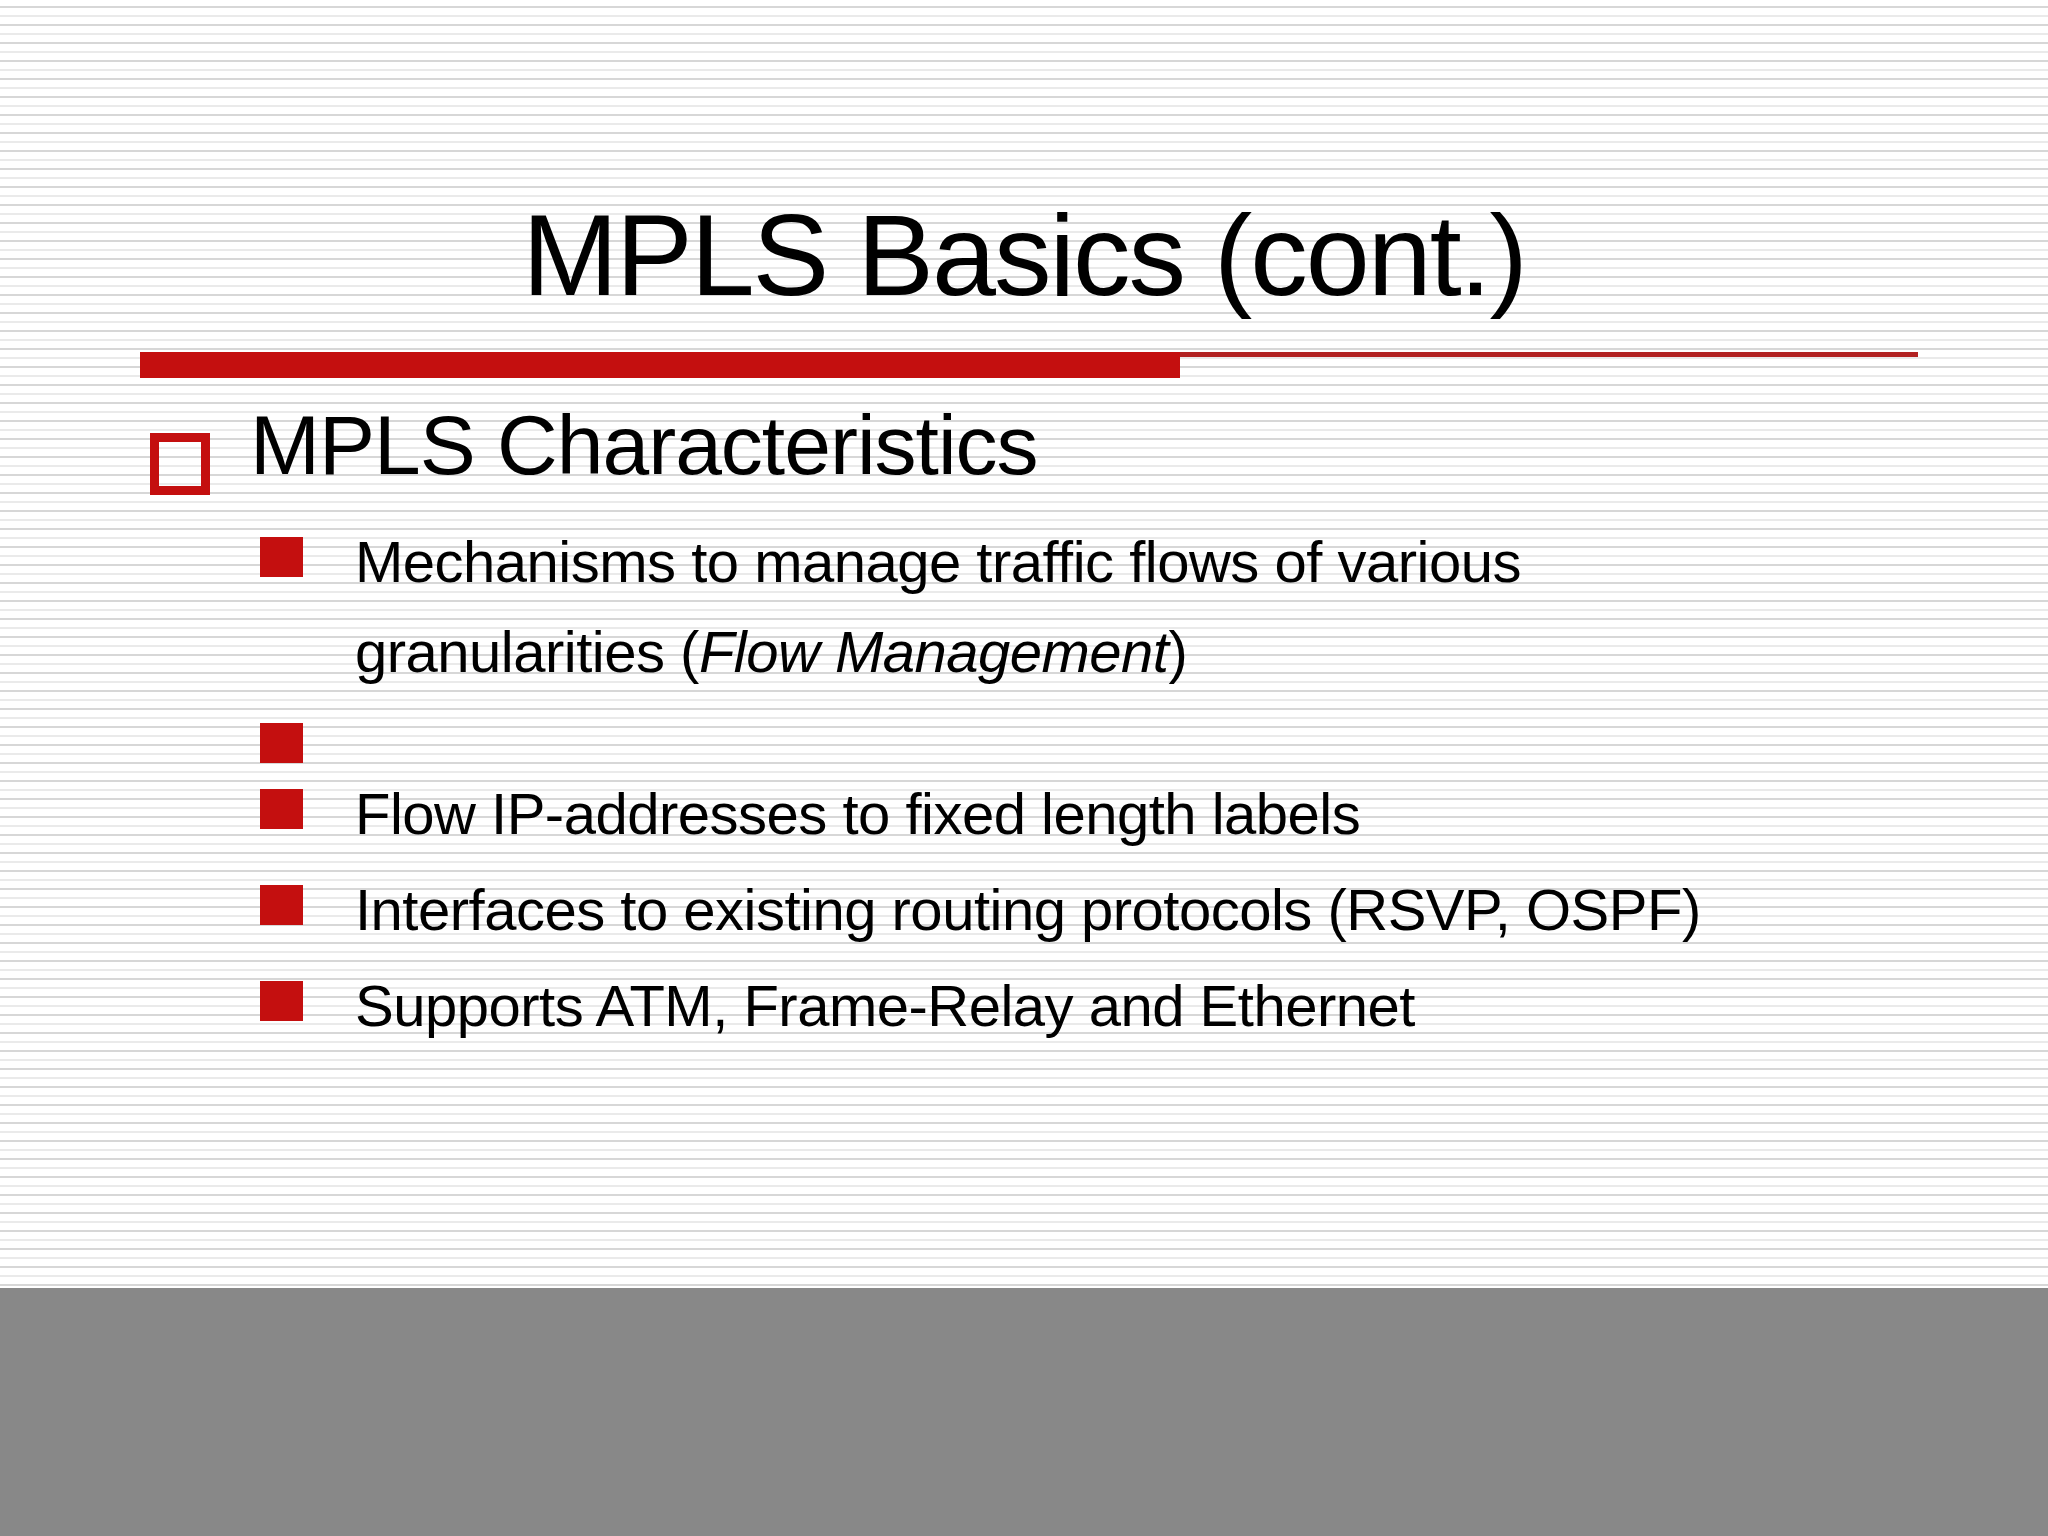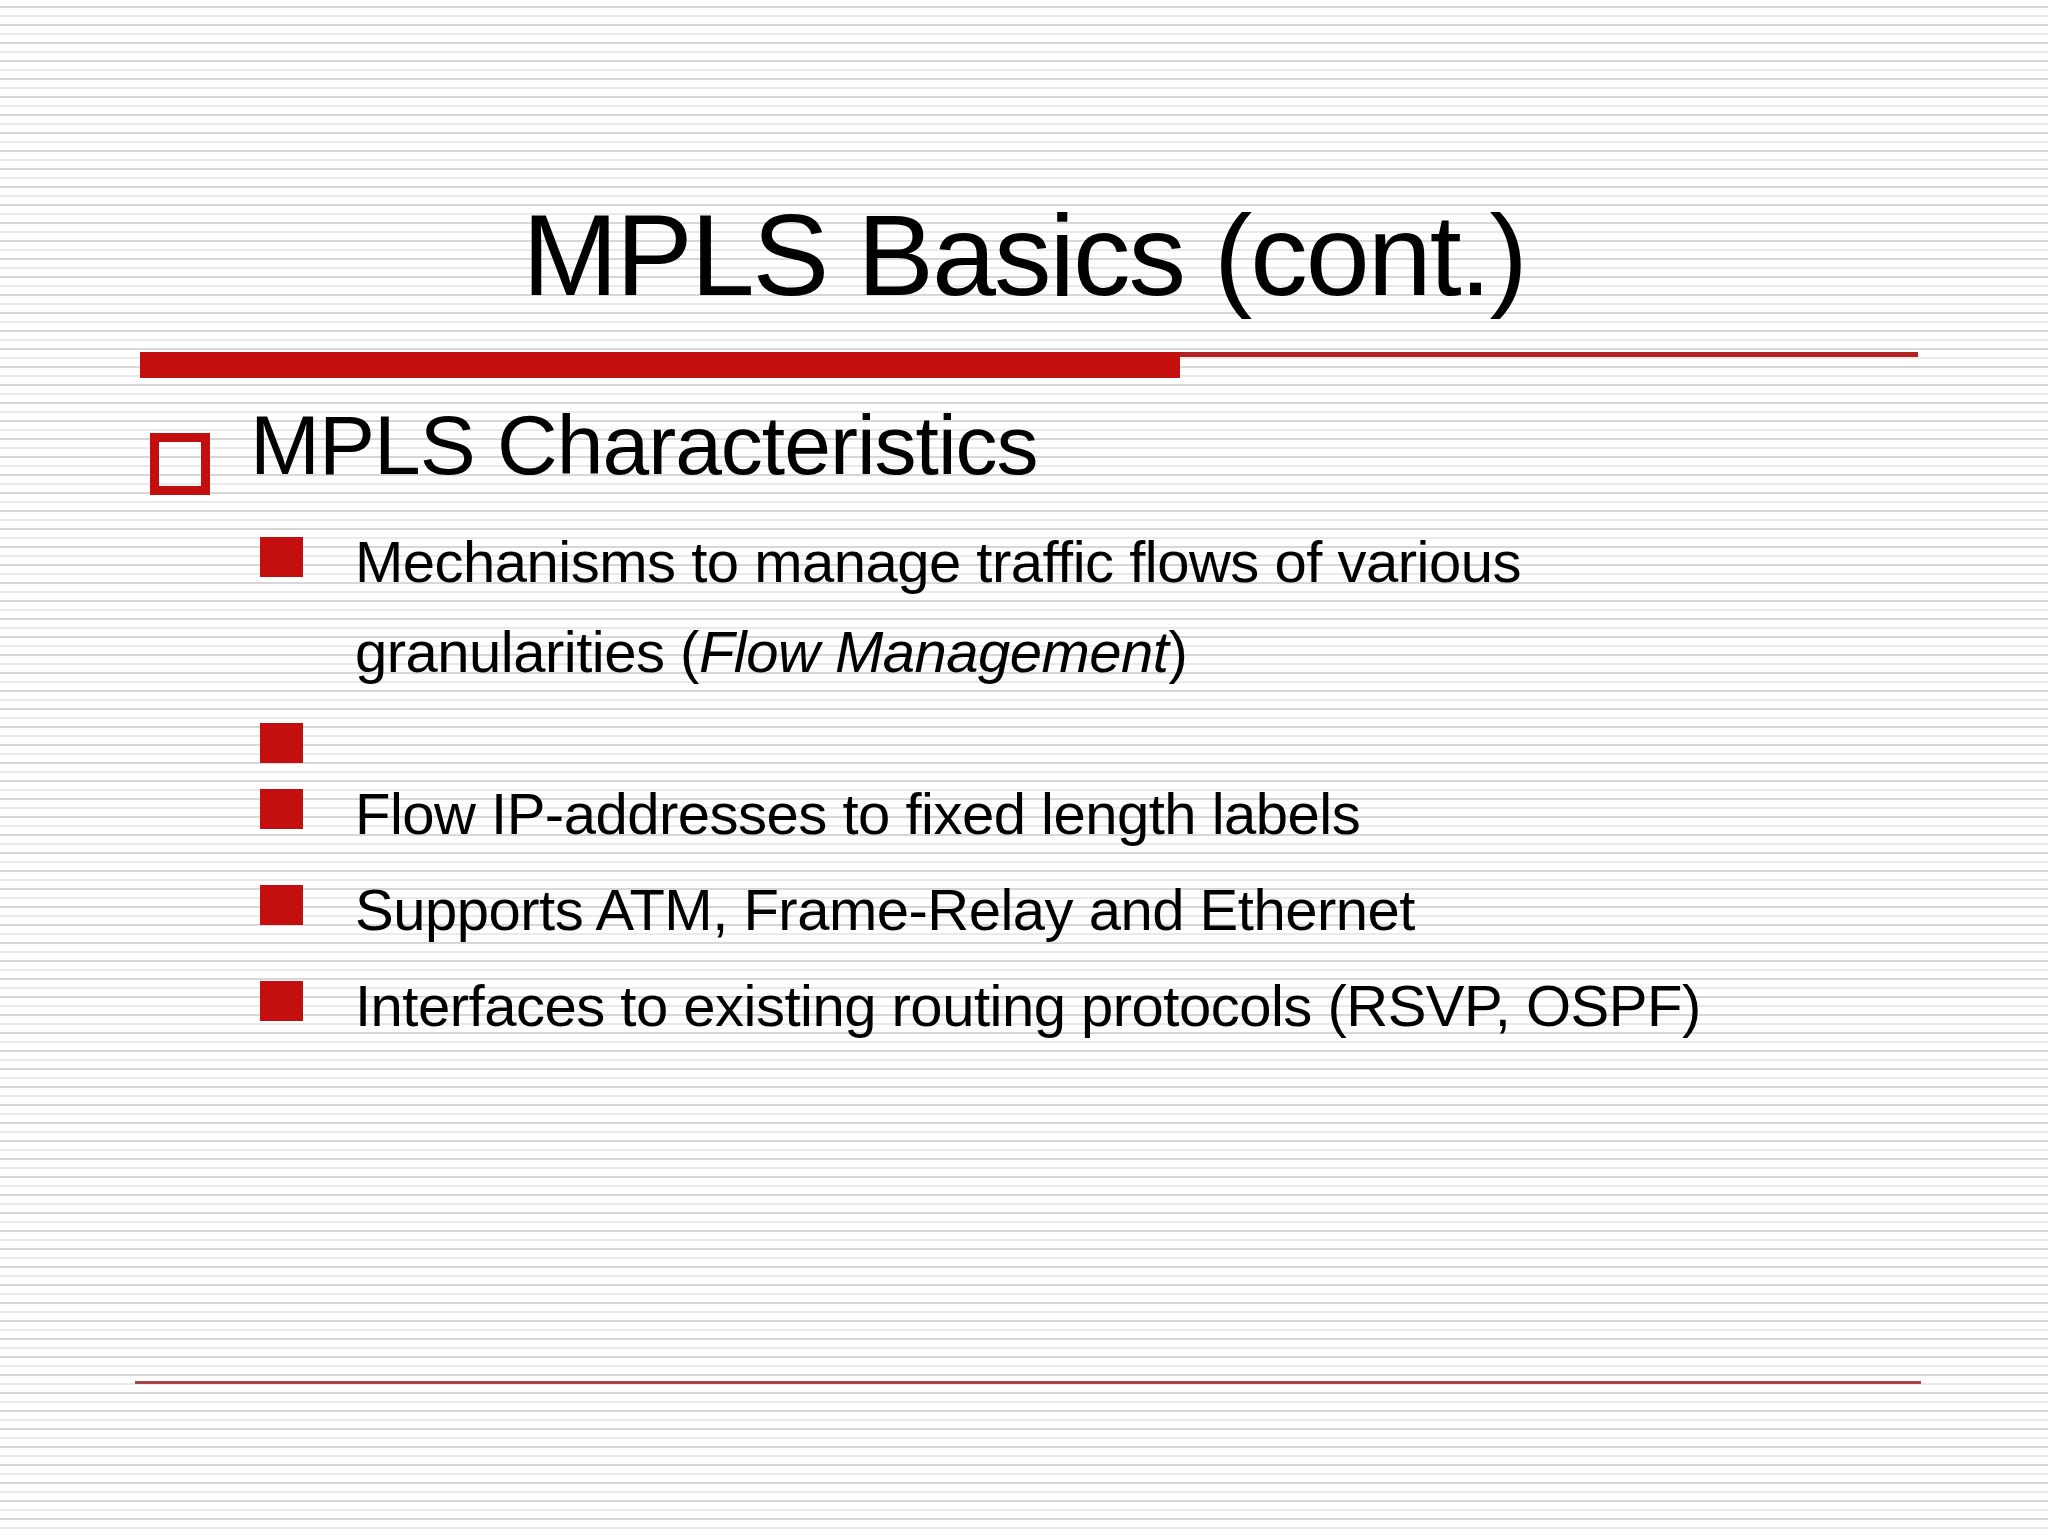--- a/index.html
+++ b/index.html
@@ -1,19 +1,19 @@
 <!DOCTYPE html>
 <html><head>
 <meta charset="utf-8">
 <style>
   html, body { margin: 0; padding: 0; background: #888; }
   .slide {
     position: relative;
     width: 2048px;
-    height: 1536px;
+    height: 1288px;
     overflow: hidden;
     background-color: #ffffff;
     
     background-image: repeating-linear-gradient(
       to bottom,
       #ffffff 0px, #ffffff 6px,
       #d7d7d7 6px, #d7d7d7 8px,
       #ffffff 8px, #ffffff 15px,
       #eaeaea 15px, #eaeaea 17px,
       #ffffff 17px, #ffffff 18px
@@ -140,25 +140,25 @@
       </li>
       <li class="l2-item">
         <span class="sq-fill"></span>
       </li>
       <li class="l2-item">
         <span class="sq-fill"></span>
         <span class="l2-text"><span>Flow IP-addresses to fixed length labels</span><span class="it"></span><span></span></span>
       </li>
       <li class="l2-item">
         <span class="sq-fill"></span>
-        <span class="l2-text"><span>Supports ATM, Frame-Relay and Ethernet</span><span class="it"></span><span></span></span>
+        <span class="l2-text"><span>Interfaces to existing routing protocols (RSVP, OSPF)</span><span class="it"></span><span></span></span>
       </li>
       <li class="l2-item">
         <span class="sq-fill"></span>
-        <span class="l2-text"><span>Interfaces to existing routing protocols (RSVP, OSPF)</span><span class="it"></span><span></span></span>
+        <span class="l2-text"><span>Supports ATM, Frame-Relay and Ethernet</span><span class="it"></span><span></span></span>
       </li>
     </ul>
 
   </div>
 
   <div class="bottom-rule"></div>
 
 </div>
 
 </body></html>

